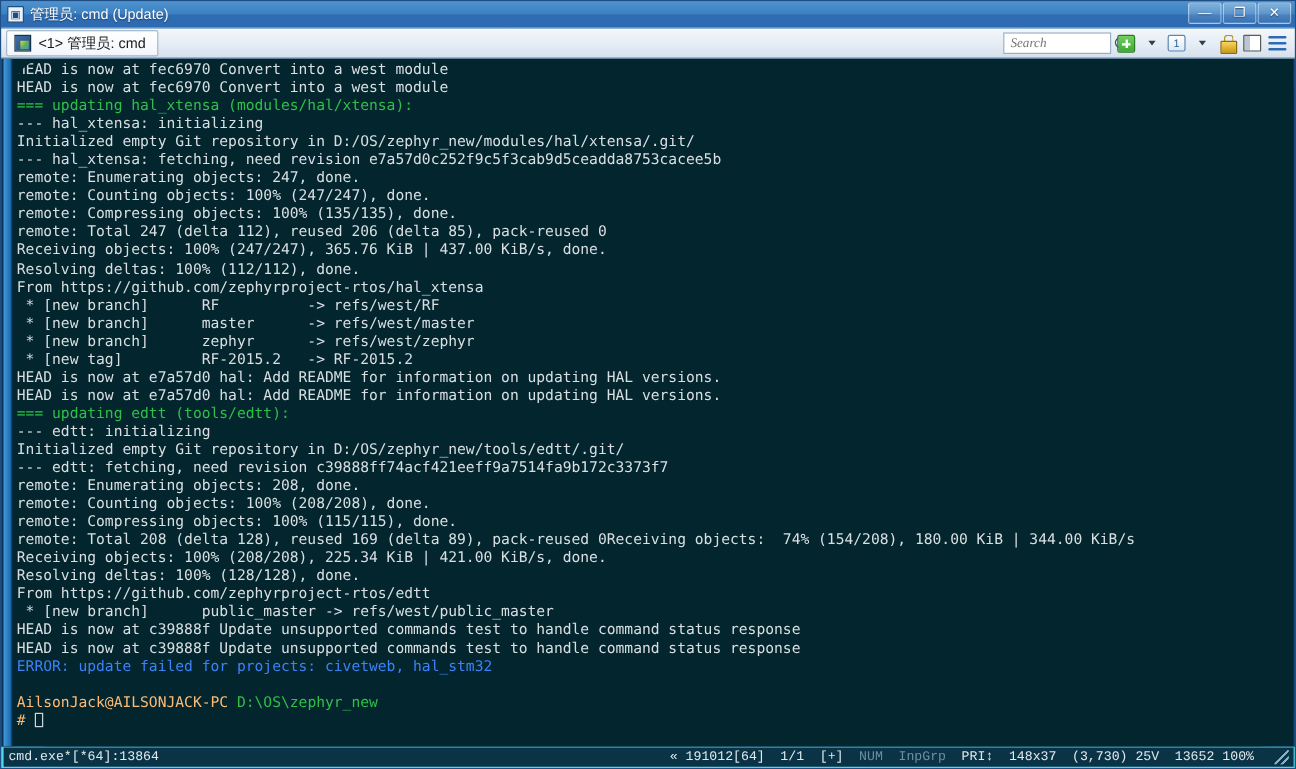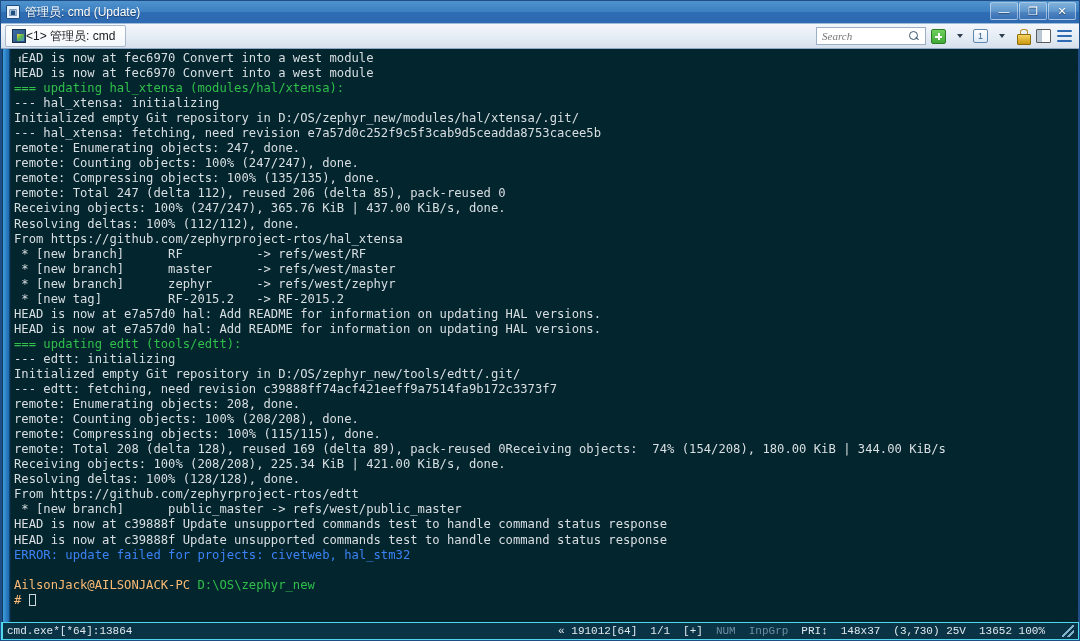--- a/index.html
+++ b/index.html
@@ -57,21 +57,21 @@
     height: 26px; flex: 0 0 26px;
     display: flex; align-items: center;
     background: linear-gradient(to bottom, #f4f7fb 0%, #e3ebf4 60%, #d6e0ec 100%);
     border-top: 1px solid #9dbcd9;
     border-bottom: 1px solid #8fa9c4;
     padding: 0 4px;
     position: relative;
   }
   .tab {
     height: 22px;
-    display: flex; align-items: center; 
+    display: flex; align-items: center; gap: 6px;
     padding: 0 10px 0 6px;
     background: linear-gradient(to bottom, #ffffff 0%, #f2f6fb 100%);
     border: 1px solid #a8b9cc;
     border-radius: 2px;
     font-size: 12px; color: #1a1a1a;
     white-space: nowrap;
   }
   .tab-ico {
     width: 14px; height: 14px;
     background: linear-gradient(135deg,#3a6ea5 0%, #2a4f7c 100%);
@@ -83,21 +83,21 @@
     content: ""; position: absolute; right: 1px; bottom: 1px;
     width: 7px; height: 7px;
     background: linear-gradient(135deg,#f4d03f 0%, #5ab552 50%, #4a90d9 100%);
   }
   .tb-right {
     margin-left: auto;
     display: flex; align-items: center; gap: 4px;
     padding-right: 2px;
   }
   .searchbox {
-    width: 110px; height: 18px;
+    width: 90px; height: 18px;
     background: #ffffff;
     border: 1px solid #9bb0c6;
     display: flex; align-items: center;
     padding: 0 4px 0 5px;
   }
   .searchbox input {
     border: none; outline: none; width: 86px;
     font-family: "Liberation Serif", serif;
     font-style: italic;
     font-size: 11px; color: #555;

